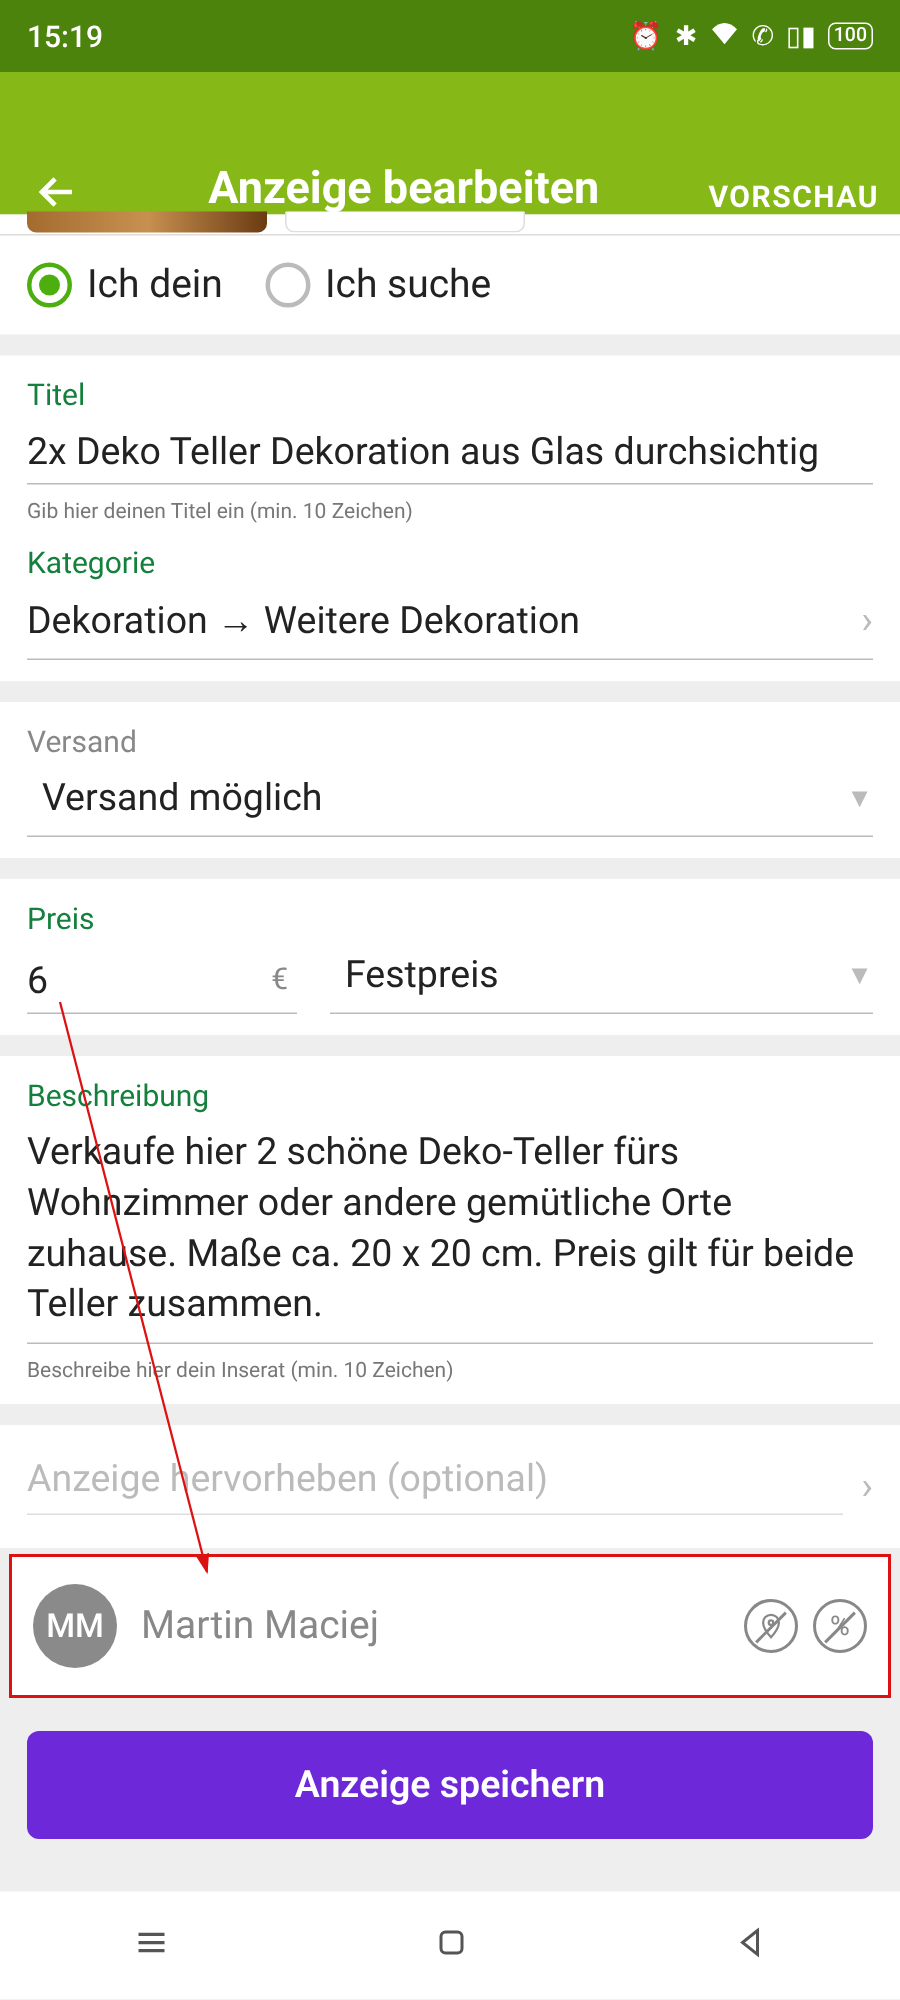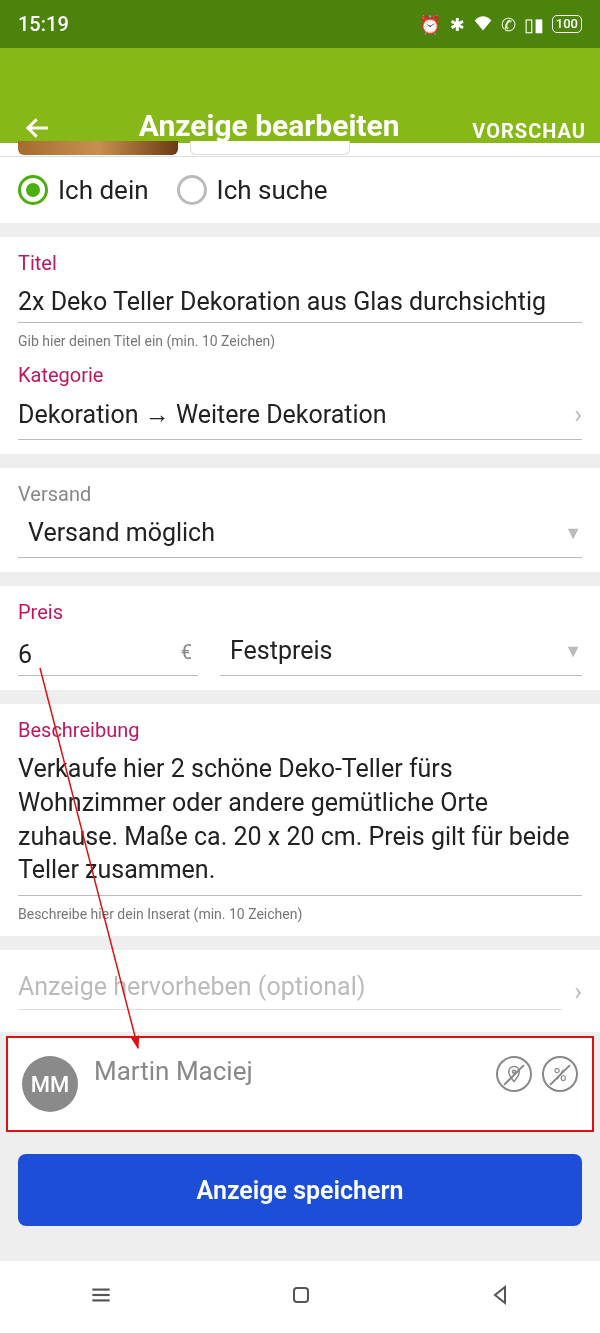--- a/index.html
+++ b/index.html
@@ -21,47 +21,47 @@
 
   .section { background: #fff; padding: 14px 18px; }
   .gap { height: 14px; }
 
   .radio-row { display:flex; align-items:center; gap:28px; padding:18px 18px; background:#fff; }
   .radio-item { display:flex; align-items:center; gap:10px; font-size:26px; color:#222; }
   .radio-outer { width:30px; height:30px; border-radius:50%; border:3px solid #bbb; display:flex; align-items:center; justify-content:center;}
   .radio-outer.sel { border-color:#4caf0f; }
   .radio-inner { width:14px; height:14px; border-radius:50%; background:#4caf0f; }
 
-  .field-label { color:#be185d; font-size:20px; margin-bottom:6px; }
+  .field-label { color:#15803d; font-size:20px; margin-bottom:6px; }
   .input-line { border:none; border-bottom:1.5px solid #bbb; width:100%; font-size:25px; padding:6px 0; color:#222; background:transparent; outline:none; }
   .helper { color:#777; font-size:14px; margin-top:10px; }
 
   .row-select { display:flex; align-items:center; justify-content:space-between; border-bottom:1.5px solid #bbb; padding:6px 0 10px; }
   .row-select .val { font-size:25px; color:#222; }
   .chev { color:#bbb; font-size:26px; }
   .caret { color:#bbb; font-size:18px; }
 
   .price-row { display:flex; gap:22px; align-items:flex-end; }
   .price-input-wrap { width:180px; position:relative; }
   .euro { position:absolute; right:6px; bottom:12px; font-size:20px; color:#888; }
   .type-select { flex:1; }
 
   .desc-input { border:none; border-bottom:1.5px solid #bbb; width:100%; font-size:25px; line-height:1.35; padding:4px 0 8px; color:#222; }
 
   .highlight-row { background:#fff; display:flex; align-items:center; justify-content:space-between; padding:22px 18px; }
   .highlight-row .txt { color:#bbb; font-size:25px; border-bottom:1.5px solid #ddd; flex:1; padding-bottom:8px; margin-right:12px;}
 
-  .user-row { background:#fff; border:2px solid #d11; margin:4px 6px 0 6px; display:flex; align-items:flex-start; padding:18px 14px; gap:16px; }
+  .user-row { background:#fff; border:2px solid #d11; margin:4px 6px 0 6px; display:flex; align-items:center; padding:18px 14px; gap:16px; }
   .avatar { width:56px; height:56px; border-radius:50%; background:#8a8a8a; color:#fff; display:flex; align-items:center; justify-content:center; font-size:22px; font-weight:500;}
   .user-name { flex:1; font-size:26px; color:#888; }
   .user-icons { display:flex; gap:10px; }
   .badge-round { width:36px; height:36px; border-radius:50%; border:2.5px solid #888; display:flex; align-items:center; justify-content:center; color:#888; font-size:18px; position:relative;}
   .badge-round::after{ content:""; position:absolute; left:2px; right:2px; top:50%; border-top:2.5px solid #888; transform:rotate(-45deg);}
 
-  .save-btn { margin:22px 18px 0; background:#1d4ed8; color:#fff; border-radius:8px; height:72px; display:flex; align-items:center; justify-content:center; font-size:25px; font-weight:600; }
+  .save-btn { margin:22px 18px 0; background:#6d28d9; color:#fff; border-radius:8px; height:72px; display:flex; align-items:center; justify-content:center; font-size:25px; font-weight:600; }
 
   .nav-bar { position:absolute; bottom:0; left:0; right:0; height:72px; background:#fff; display:flex; align-items:center; justify-content:space-around; }
   .nav-icon { color:#555; }
 
   .arrow-svg { position:absolute; left:0; top:0; pointer-events:none; }
 </style>
 </head>
 <body>
 
 <div class="status-bar">

